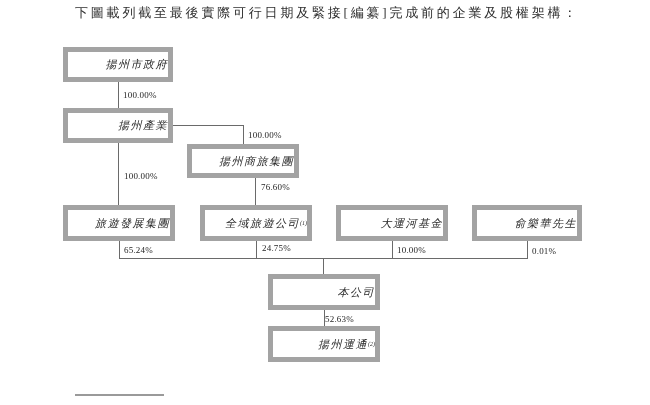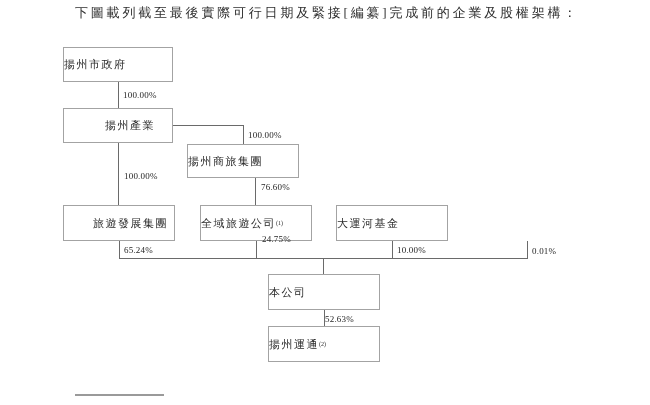--- a/index.html
+++ b/index.html
@@ -17,29 +17,30 @@
     position: absolute;
     left: 75px;
     top: 4px;
     font-size: 13px;
     letter-spacing: 2.8px;
     color: #2e2e2e;
     white-space: nowrap;
   }
   .box {
     position: absolute;
-    border: 1px solid #a3a3a3;
+    border: 5px solid #a3a3a3;
     background: #ffffff;
     display: flex;
     align-items: center;
-    justify-content: flex-start;
+    justify-content: flex-end;
     font-size: 11px;
     letter-spacing: 1.5px;
     color: #2b2b2b;
     white-space: nowrap;
+    font-style: italic;
   }
   .box sup {
     font-size: 6px;
     letter-spacing: 0;
     vertical-align: super;
     line-height: 0;
   }
   .vline { position: absolute; width: 1px; background: #6a6a6a; }
   .hline { position: absolute; height: 1px; background: #6a6a6a; }
   .pct {
@@ -83,21 +84,21 @@
   #ln-bus             { left: 119px; top: 258px; width: 409px; }
   #ln-bus-company     { left: 323px; top: 258px; height: 16px; }
   #ln-company-yuntong { left: 324px; top: 310px; height: 16px; }
 
   
   #pct-govt-industry   { left: 123px; top: 90px;  }
   #pct-industry-shanglv{ left: 248px; top: 130px; }
   #pct-industry-tourism{ left: 124px; top: 171px; }
   #pct-shanglv-quanyu  { left: 261px; top: 182px; }
   #pct-tourism-company { left: 124px; top: 245px; }
-  #pct-quanyu-company  { left: 262px; top: 234px; }
+  #pct-quanyu-company  { left: 262px; top: 243px; }
   #pct-fund-company    { left: 397px; top: 245px; }
   #pct-yu-company      { left: 532px; top: 246px; }
   #pct-company-yuntong { left: 325px; top: 314px; }
 </style>
 </head>
 <body>
 
 <div id="page">
 
   <div class="title">下圖載列截至最後實際可行日期及緊接[編纂]完成前的企業及股權架構：</div>
@@ -120,20 +121,23 @@
 
   <div class="box" id="box-quanyu">
     <span>全域旅遊公司</span>
       <sup>(1)</sup>
   </div>
 
   <div class="box" id="box-fund">
     <span>大運河基金</span>
   </div>
 
+  <div class="box" id="box-yu">
+    <span>俞樂華先生</span>
+  </div>
 
   <div class="box" id="box-yuntong">
     <span>揚州運通</span>
       <sup>(2)</sup>
   </div>
 
   <div class="box" id="box-company">
     <span>本公司</span>
   </div>
 

